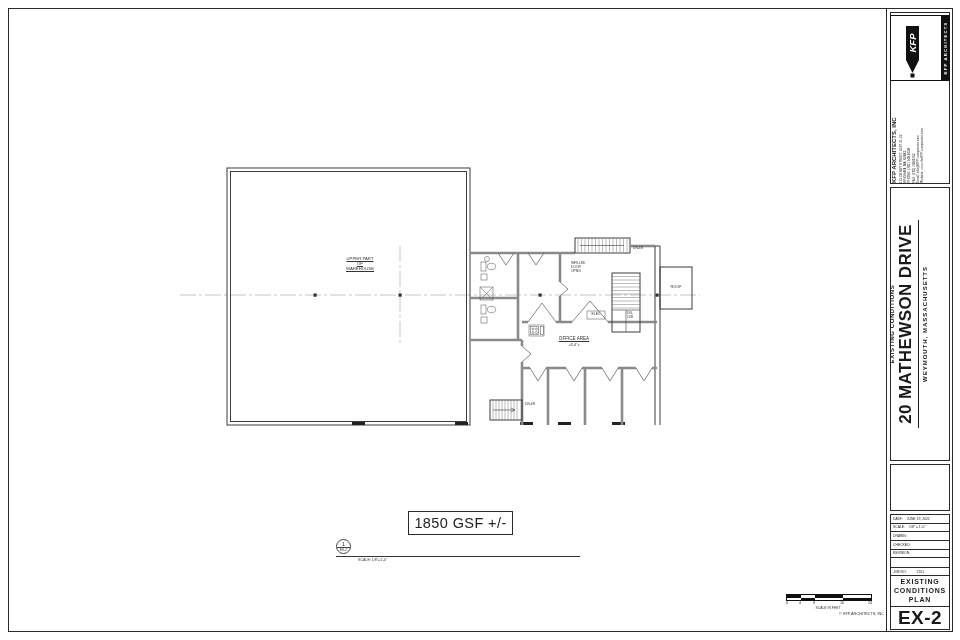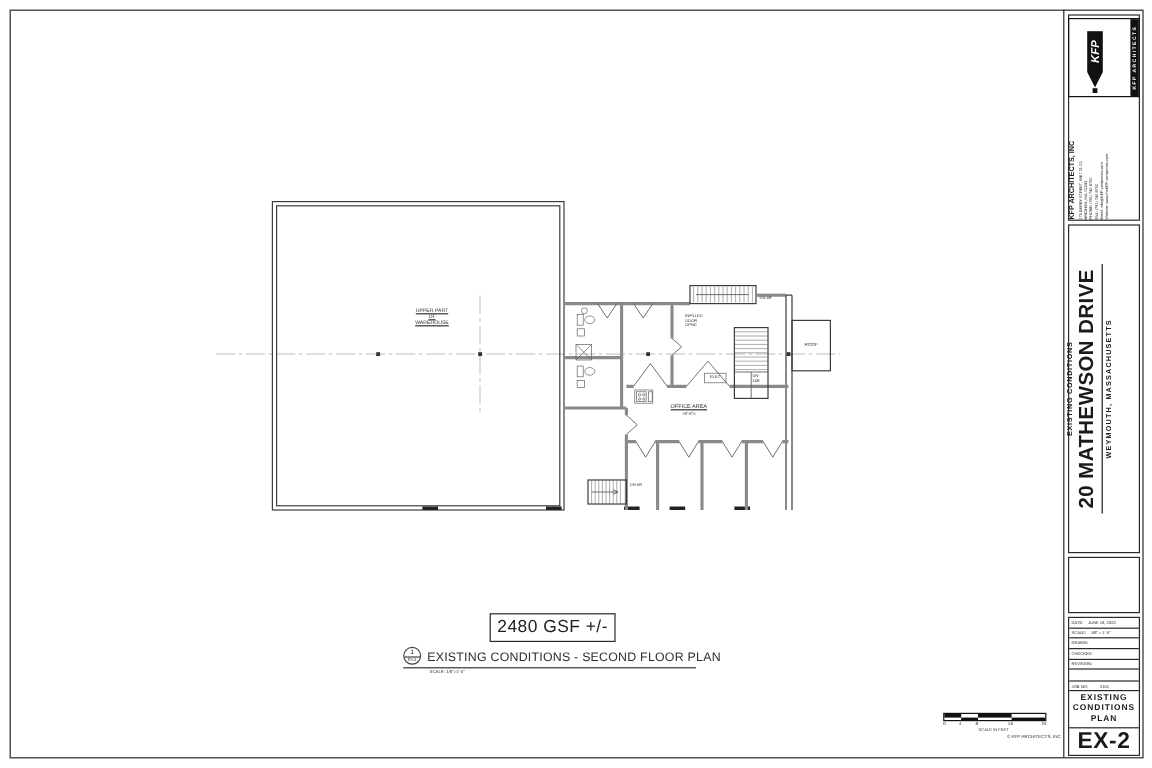--- a/index.html
+++ b/index.html
@@ -146,28 +146,27 @@
   <div>OPNG</div>
 </div>
 
 <div class="lbl" style="left:633px;top:247px;font-size:3.3px">DN-6R</div>
 <div class="lbl ctr" style="left:630px;top:312px;font-size:3.3px">
   <div>DN-</div>
   <div>14R</div>
 </div>
 <div class="lbl" style="left:525px;top:403px;font-size:3.3px">DN-6R</div>
 
-<div class="abs" style="left:408px;top:511px;width:103px;height:22px;border:1.3px solid #2a2a2a;text-align:center;line-height:22px;font-size:14.5px;letter-spacing:.4px;color:#222">2480 GSF +/-</div>
+<div class="abs" style="left:408px;top:511px;width:103px;height:22px;border:1.3px solid #2a2a2a;text-align:center;line-height:22px;font-size:14.5px;letter-spacing:.4px;color:#222">1850 GSF +/-</div>
 
 <div class="abs" style="left:336px;top:539px;width:244px;display:flex;align-items:flex-end;gap:5px;border-bottom:1.2px solid #333;padding-bottom:2px">
   <div style="width:15px;height:15px;border:1px solid #444;border-radius:50%;box-sizing:border-box;display:flex;flex-direction:column;justify-content:center;flex-shrink:0">
     <div style="font-size:5.5px;text-align:center;border-bottom:.8px solid #444;line-height:6px">1</div>
     <div style="font-size:3.2px;text-align:center;line-height:5px">EX-2</div>
   </div>
-  <div style="font-size:10.3px;color:#2e2e2e;letter-spacing:.2px;white-space:nowrap">EXISTING CONDITIONS - SECOND FLOOR PLAN</div>
 </div>
 <div class="lbl" style="left:358px;top:558px;font-size:3.6px">SCALE: 1/8"=1'-0"</div>
 
 <div class="abs" style="left:786px;top:594px;width:86px;height:22px">
   <div class="abs" style="left:0;top:0;width:84px;height:5px;border:.6px solid #111">
     <div class="abs" style="left:0;top:0;width:14px;height:2.5px;background:#111"></div>
     <div class="abs" style="left:28px;top:0;width:28px;height:2.5px;background:#111"></div>
     <div class="abs" style="left:14px;top:2.5px;width:14px;height:2.5px;background:#111"></div>
     <div class="abs" style="left:56px;top:2.5px;width:28px;height:2.5px;background:#111"></div>
   </div>

